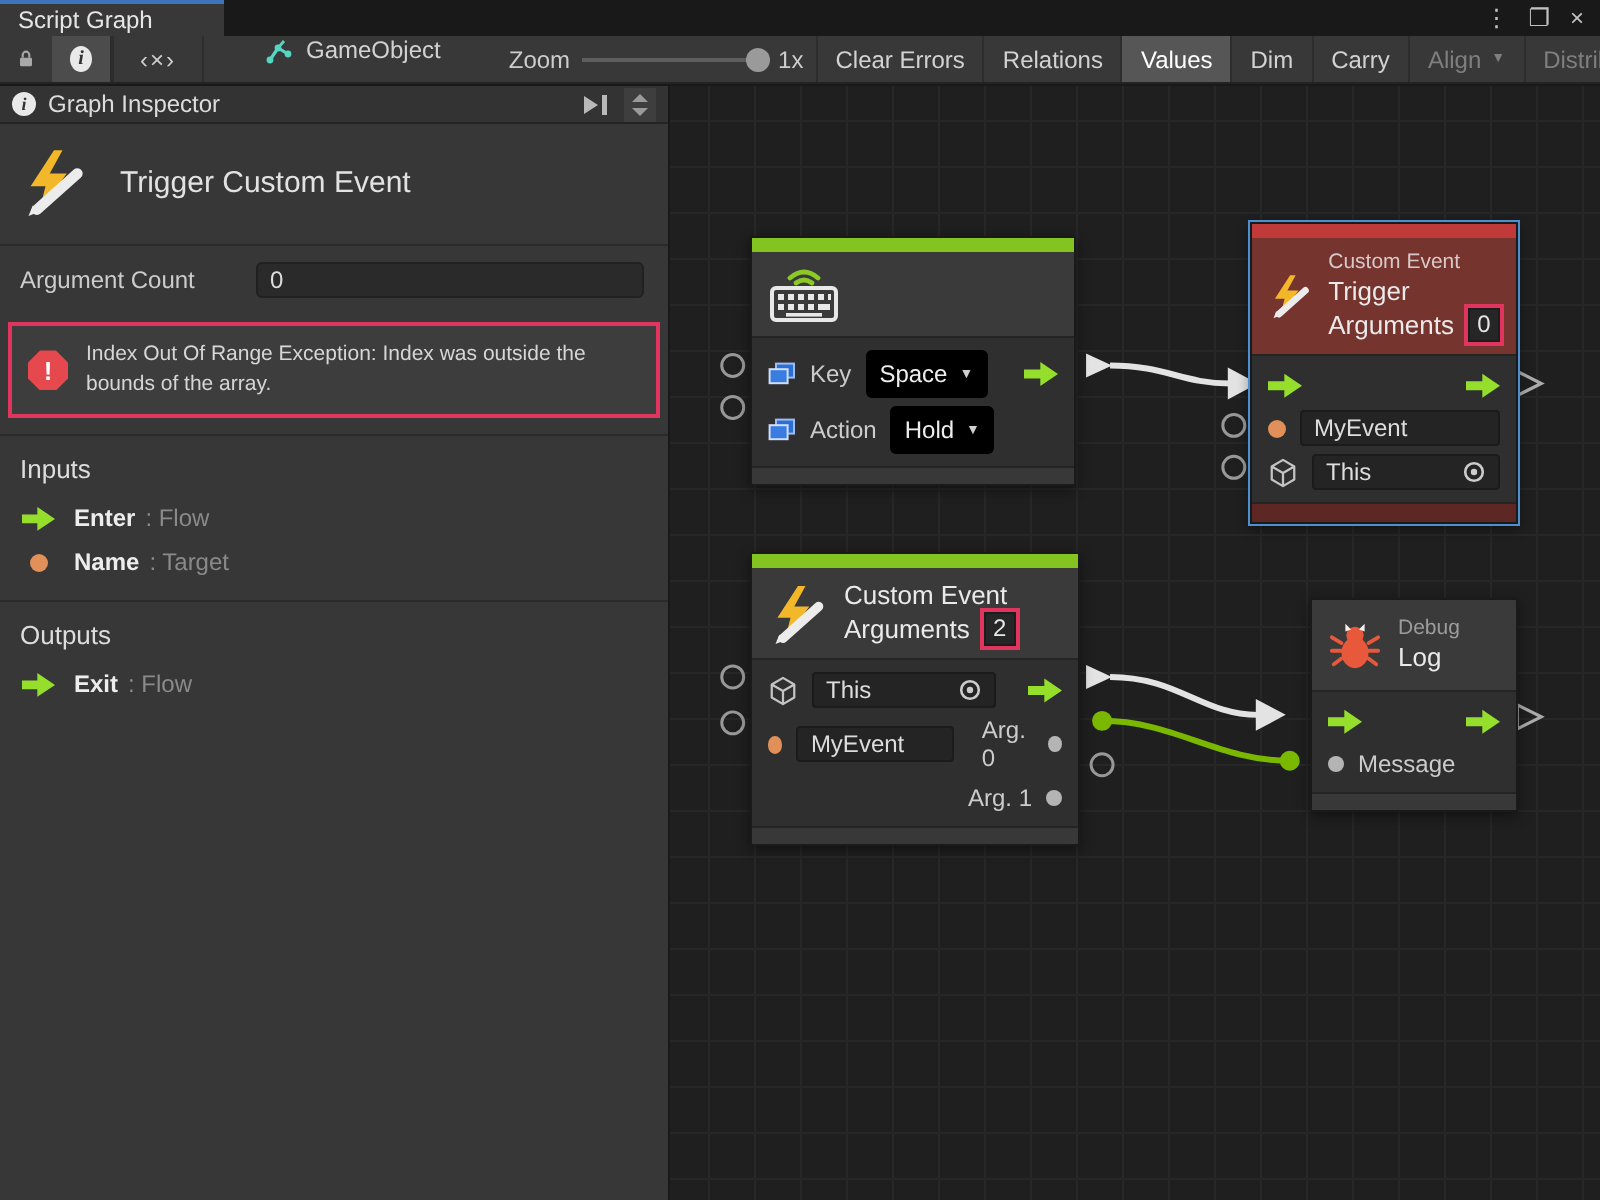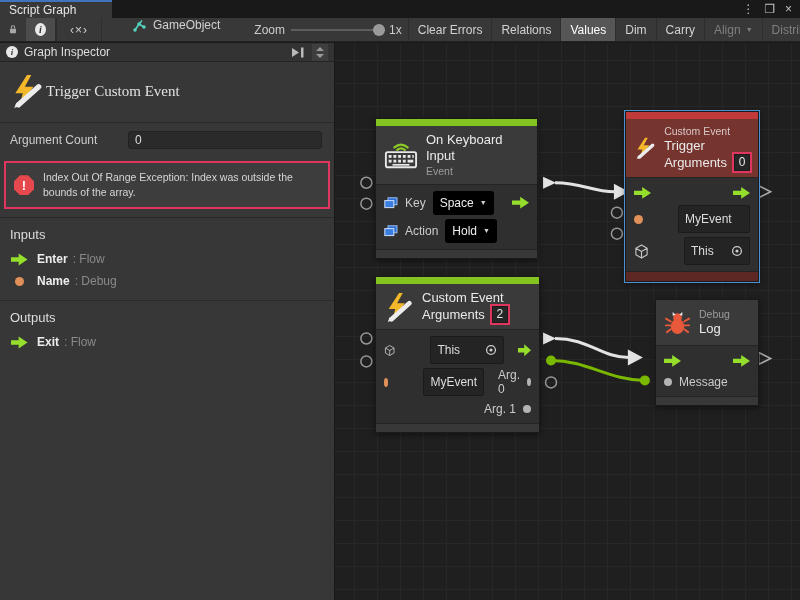--- a/index.html
+++ b/index.html
@@ -47,22 +47,22 @@
     color:#cccccc; flex-shrink:0; }
   .insp-header { height:19px; background:#333333; border-bottom:1px solid #242424;
     display:flex; align-items:center; padding:0 6px; gap:6px; font-size:12px; color:#dddddd; }
   .insp-header .sp { flex:1; }
   .spinners { width:16px; height:17px; background:#3e3e3e; display:flex; flex-direction:column;
     align-items:center; justify-content:center; gap:3px; }
   .tri-up { width:0; height:0; border-left:4px solid transparent; border-right:4px solid transparent;
     border-bottom:4px solid #9a9a9a; }
   .tri-down { width:0; height:0; border-left:4px solid transparent; border-right:4px solid transparent;
     border-top:4px solid #9a9a9a; }
-  .insp-title { display:flex; align-items:center; gap:2px; padding:12px 10px 14px 10px;
-    border-bottom:1px solid #2a2a2a;font-family:Liberation Serif, serif; }
+  .insp-title { display:flex; align-items:center; gap:16px; padding:12px 10px 14px 10px;
+    border-bottom:1px solid #2a2a2a; }
   .insp-title h1 { font-size:15px; font-weight:normal; color:#e2e2e2; }
   .row-field { display:flex; align-items:center; padding:8px 12px 6px 10px; gap:10px; font-size:12px; }
   .row-field label { width:108px; color:#cccccc; }
   .text-input { flex:1; height:18px; background:#2a2a2a; border:1px solid #212121; border-radius:3px;
     color:#dddddd; font-size:12px; padding:0 6px; font-family:"Liberation Sans", sans-serif; }
   .error-box { margin:6px 4px 8px 4px; border:2px solid #e0355f; background:#3d3d3d;
     display:flex; gap:9px; padding:7px 8px; align-items:center; }
   .octagon { width:20px; height:20px; flex-shrink:0; background:#e5484d;
     clip-path:polygon(30% 0,70% 0,100% 30%,100% 70%,70% 100%,30% 100%,0 70%,0 30%);
     color:#fff; font-weight:bold; font-size:13px; display:flex; align-items:center; justify-content:center; }
@@ -104,21 +104,21 @@
   .argbox { min-width:16px; height:17px; background:#262626; border:1px solid #1c1c1c;
     color:#e6e6e6; font-size:12px; display:flex; align-items:center; justify-content:center;
     padding:0 3px; box-shadow:0 0 0 2px #e0355f; }
   .nbody { background:#2f2f2f; border-top:1px solid #242424; border-bottom:1px solid #242424;
     padding:4px 0; }
   .prow { display:flex; align-items:center; gap:7px; padding:2px 8px; min-height:21px; }
   .prow .sp { flex:1; }
   .nfoot { height:8px; background:#383838; }
   .nfoot.red { height:9px; background:#5d2824; }
   .field { background:#242424; border:1px solid #1b1b1b; border-radius:2px; color:#dddddd;
-    font-size:12px; height:28px; line-height:16px; padding:0 6px; display:flex; align-items:center;margin-left:28px; }
+    font-size:12px; height:18px; line-height:16px; padding:0 6px; display:flex; align-items:center; }
   .dropdown { background:#000000; border-radius:3px; color:#eeeeee; font-size:12px; height:18px;
     padding:12px 7px; display:flex; align-items:center; gap:6px; }
   .dropdown .caret { font-size:7px; color:#d0d0d0; margin-left:0; }
   .plabel { color:#cccccc; }
 </style>
 </head>
 <body>
 
 <div class="window">
 
@@ -225,21 +225,21 @@
             <span class="flow-arrow"></span>
           </span>
         <span class="iname">Enter</span>
         <span class="itype">: Flow</span>
       </div>
       <div class="io-row">
         <span class="icon-cell">
             <span class="dot orange"></span>
           </span>
         <span class="iname">Name</span>
-        <span class="itype">: Debug</span>
+        <span class="itype">: Target</span>
       </div>
 
       <div class="divider" style="margin-top:8px;"></div>
       <div class="section-h">Outputs</div>
 
       <div class="io-row">
         <span class="icon-cell">
             <span class="flow-arrow"></span>
           </span>
         <span class="iname">Exit</span>
@@ -290,24 +290,20 @@
               <rect x="25" y="15" width="3" height="3"></rect>
                 <rect x="30" y="15" width="1.5" height="3"></rect>
               <rect x="5" y="20" width="3" height="3"></rect>
                 <rect x="10" y="20" width="3" height="3"></rect>
               <rect x="15" y="20" width="3" height="3"></rect>
                 <rect x="20" y="20" width="3" height="3"></rect>
               <rect x="25" y="20" width="6" height="3"></rect>
               <rect x="9" y="24.5" width="18" height="1.8"></rect>
             </g>
           </svg>
-          <div class="tt">
-            <span class="big">On Keyboard Input</span>
-            <span class="small">Event</span>
-          </div>
         </div>
         <div class="nbody">
           <div class="prow">
             <svg width="14" height="12" viewBox="0 0 14 12">
               <rect x="4" y="0.8" width="9" height="7" fill="#2b6fd6" stroke="#9dbcf0" stroke-width="1"></rect>
               <rect x="0.8" y="3.6" width="9" height="7" fill="#3a7de0" stroke="#cfdffa" stroke-width="1"></rect>
             </svg>
             <span class="plabel">Key</span>
             <span class="dropdown">
               <span>Space</span>

